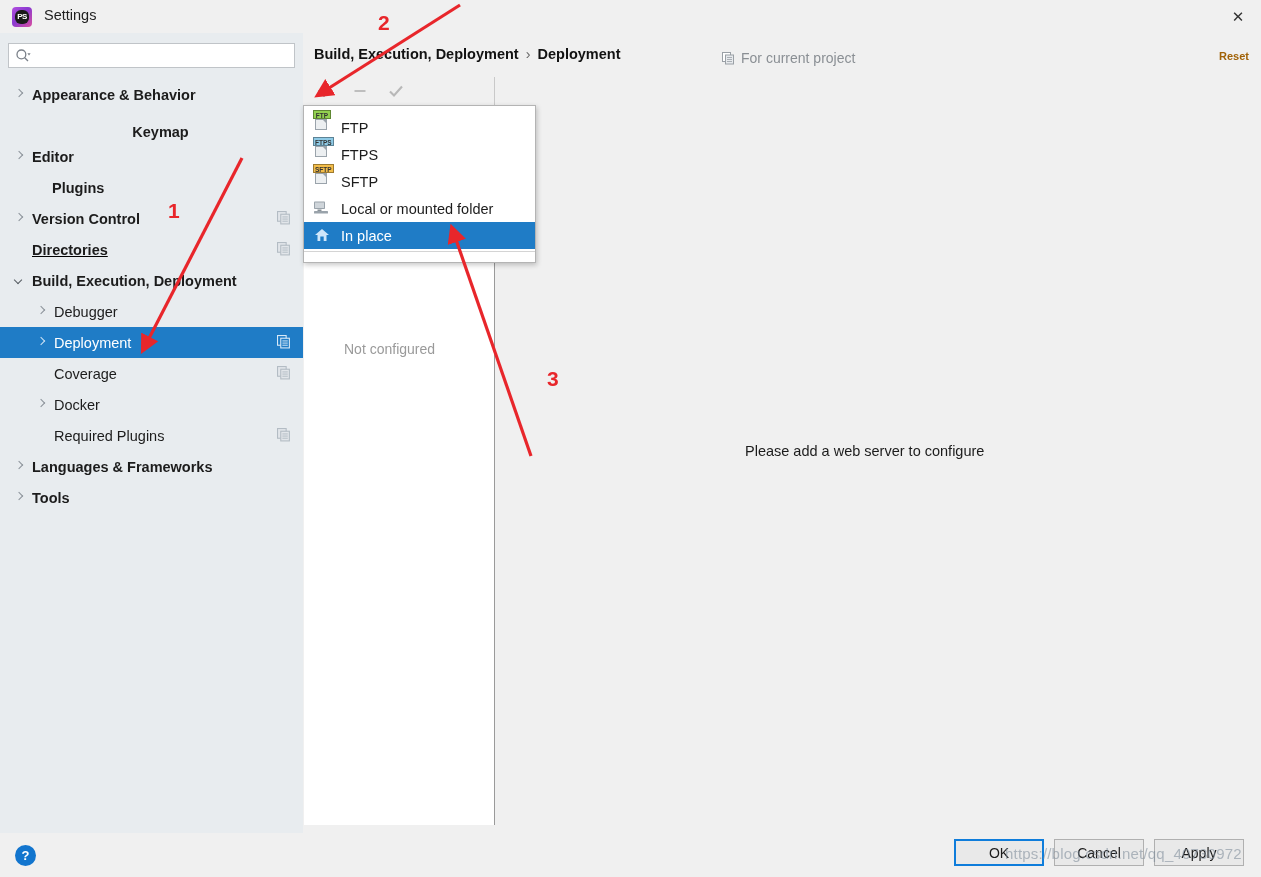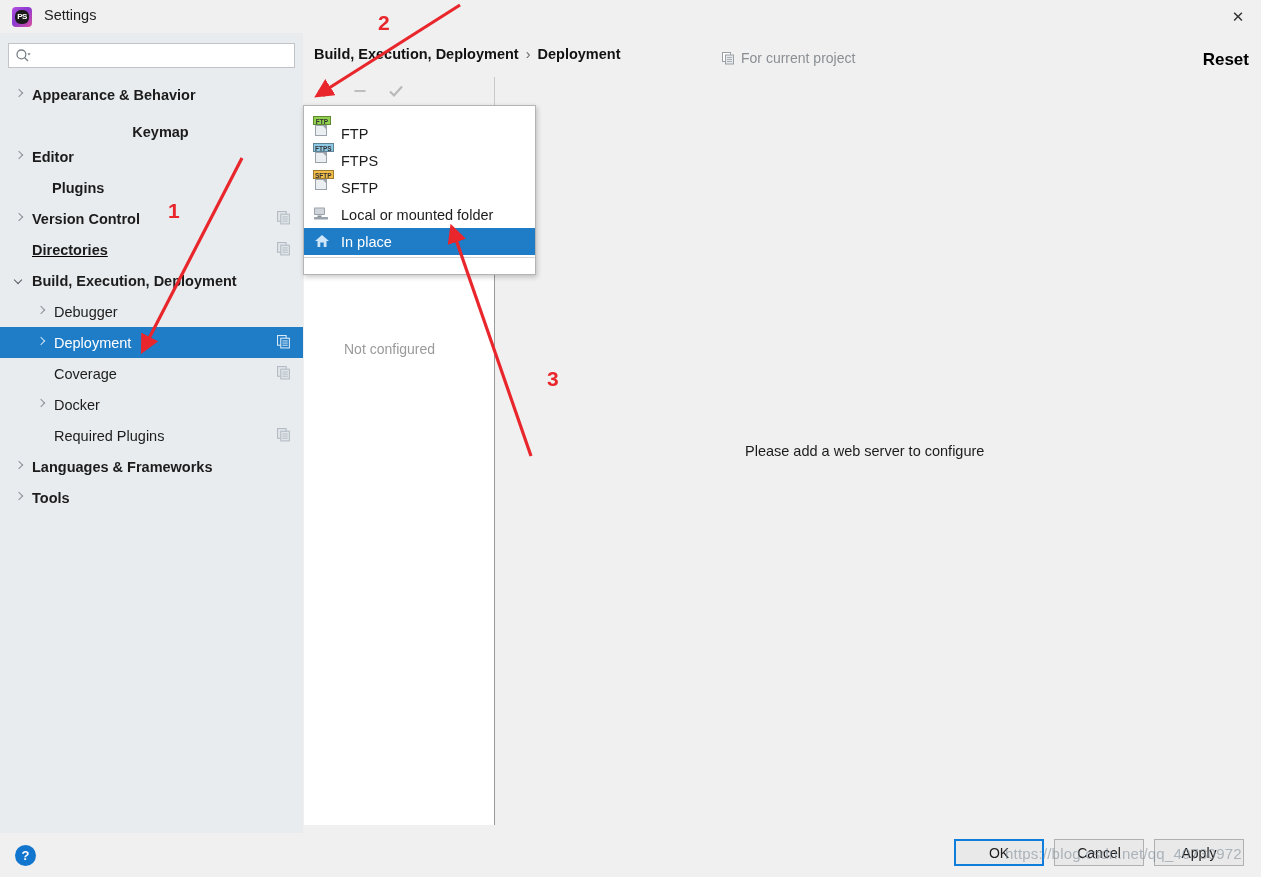--- a/index.html
+++ b/index.html
@@ -98,21 +98,21 @@
   }
   .breadcrumb .sep { color: #6a6a6a; margin: 0 7px; font-weight: normal; }
   .breadcrumb .crumb { font-weight: bold; }
   .for-project {
     position: absolute; left: 722px; top: 50px;
     font-size: 14px; color: #8a8f94; white-space: nowrap;
     display: flex; align-items: center; gap: 6px;
   }
   .reset-link {
     position: absolute; right: 12px; top: 50px;
-    font-size: 17px; color: #000000; font-weight: bold; cursor: pointer; padding-left: 32px;
+    font-size: 11px; color: #a16207; font-weight: bold; cursor: pointer; padding-left: 32px;
   }
 
   
   .list-panel {
     position: absolute; left: 304px; top: 77px;
     width: 191px; height: 748px;
     background: #ffffff; border-right: 1px solid #9a9a9a;
   }
   .list-toolbar {
     position: absolute; left: 304px; top: 77px;
@@ -136,21 +136,21 @@
     font-size: 14.5px; color: #1c1c1c; white-space: nowrap;
   }
 
   
   .popup {
     position: absolute; left: 303px; top: 105px;
     width: 233px;
     background: #ffffff;
     border: 1px solid #b4b4b4;
     box-shadow: 1px 2px 5px rgba(0,0,0,0.22);
-    padding: 14px 0;
+    padding: 8px 0;
     z-index: 40;
   }
   .popup-item {
     height: 27px; display: flex; align-items: center;
     padding-left: 9px; gap: 10px; cursor: pointer;
     font-size: 14.5px; color: #1c1c1c;
   }
   .popup-item.selected { background: #1f7cc6; color: #ffffff; }
   .popup-sep { height: 1px; background: #d4d4d4; margin: 2px 0; }
   .pi-icon { width: 18px; height: 17px; flex: 0 0 18px; position: relative; }

